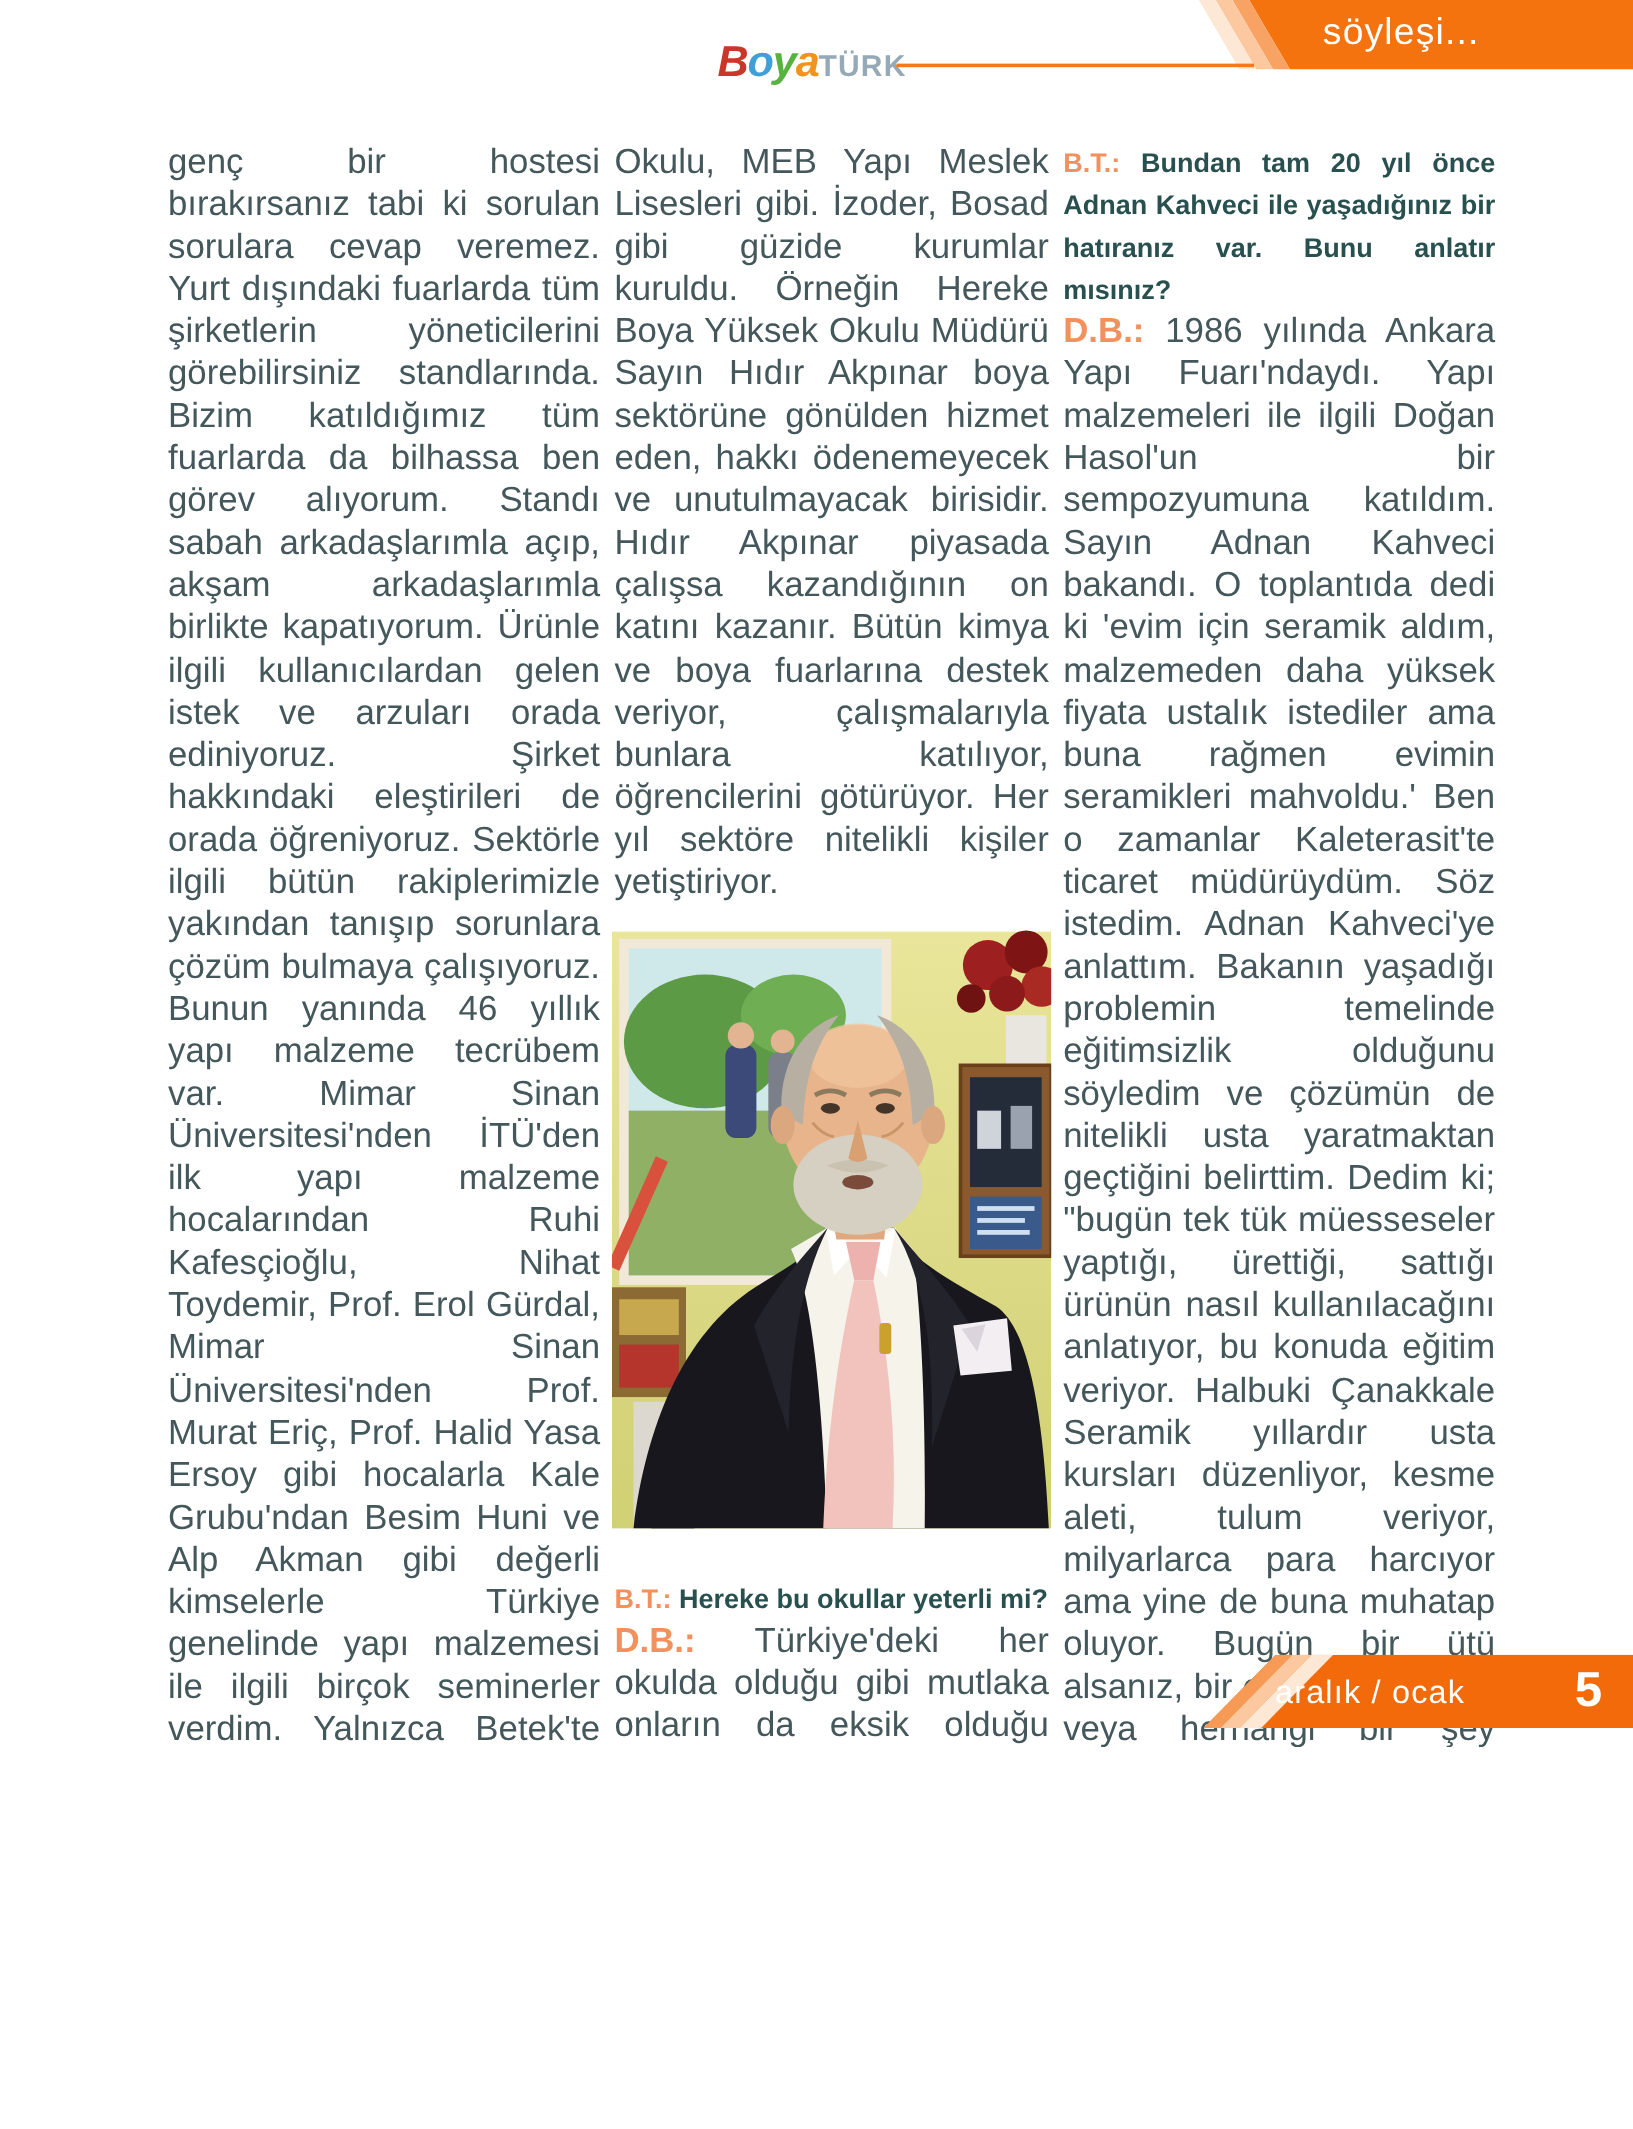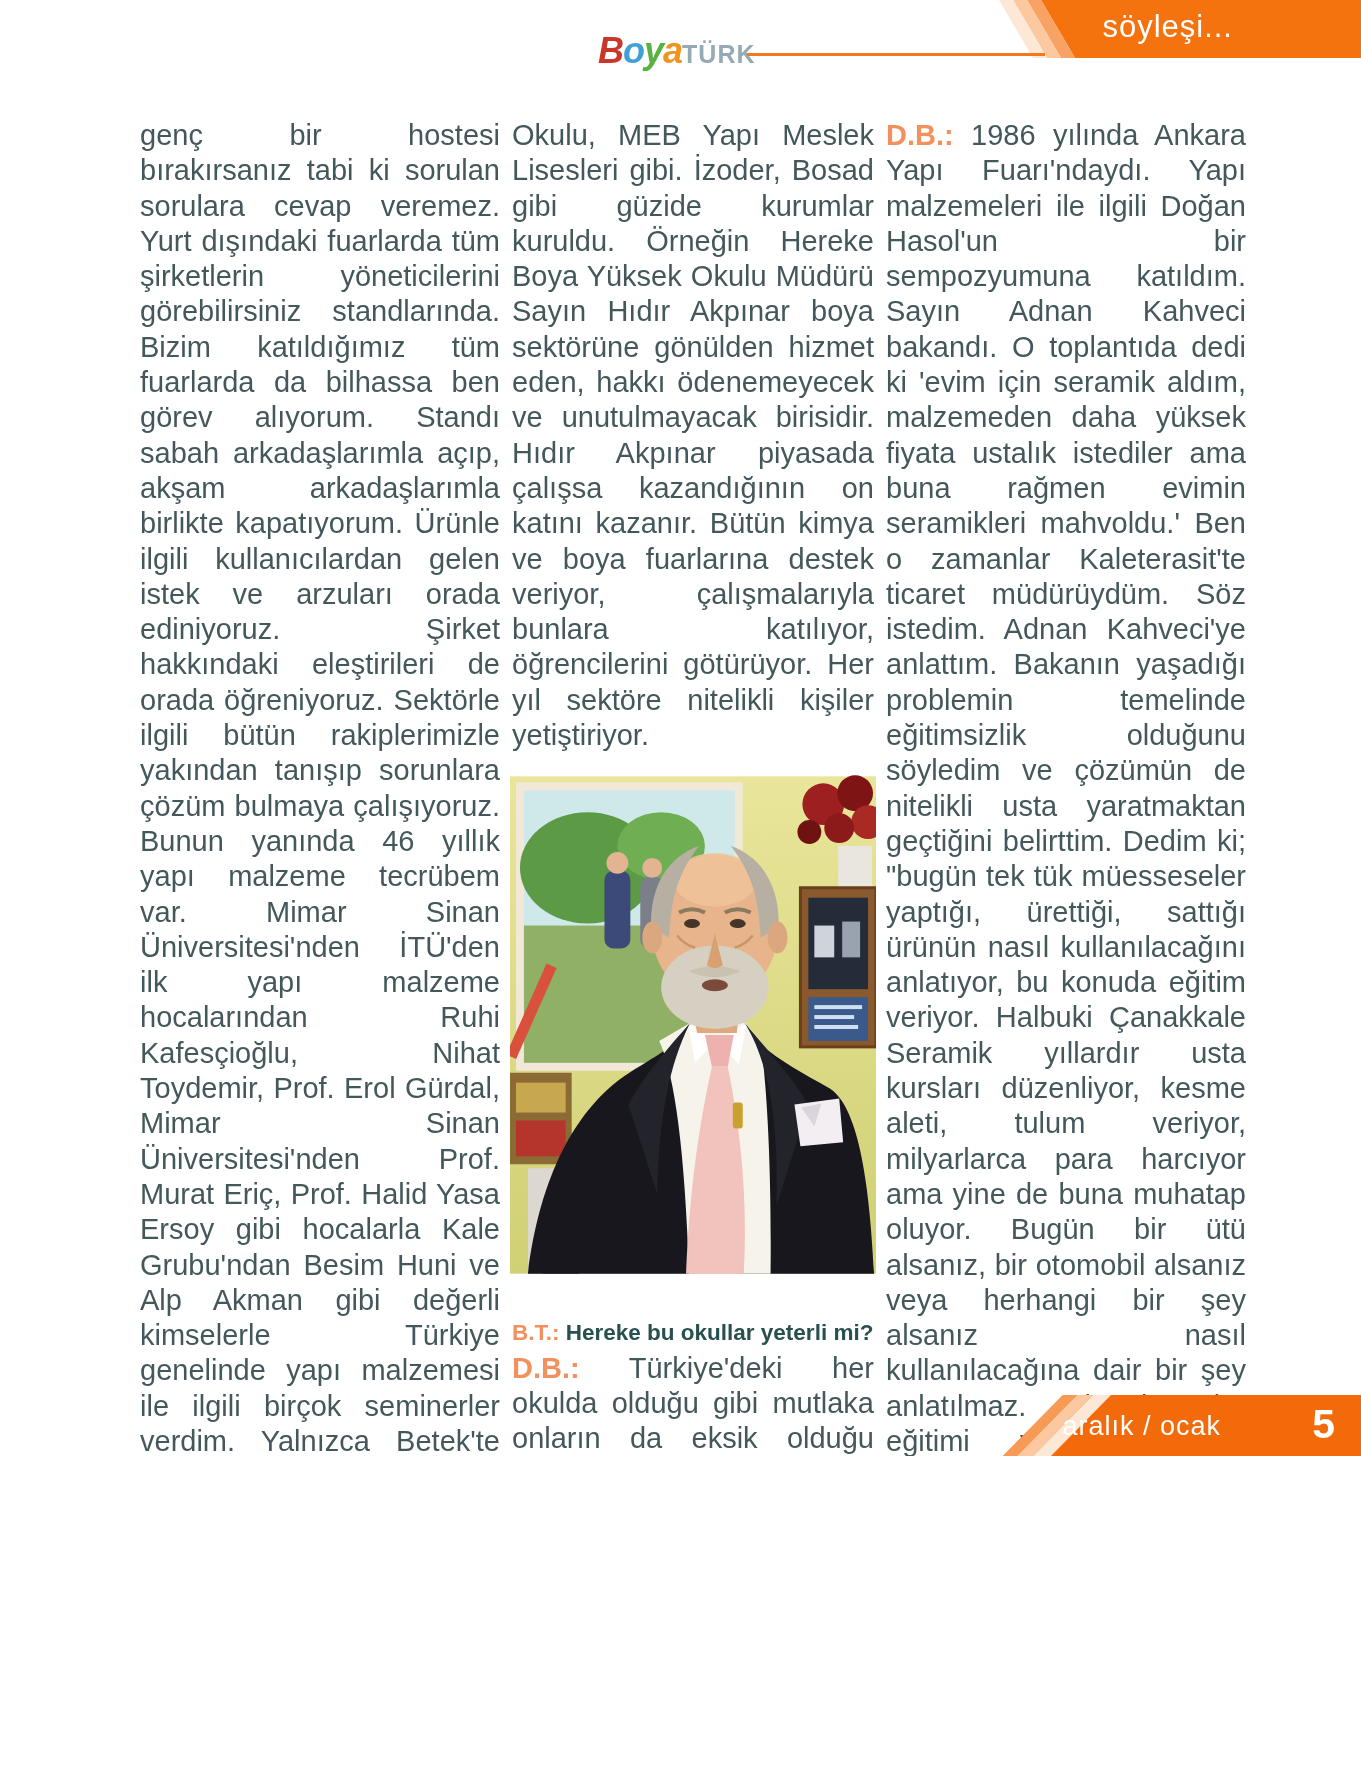--- a/index.html
+++ b/index.html
@@ -46,21 +46,21 @@
   .question.first{margin-top:0;}
   .q-text{color:#28504f;font-weight:bold;}
   .qa-label{color:#f2915d;font-weight:bold;}
   .answer{margin:0;}
 
   
   .photo-wrap{margin:22px 0 40px -2px;width:366px;height:500px;}
   .photo-wrap svg{display:block;}
 
   
-  .footer-bar{position:absolute;bottom:0;right:0;width:420px;height:61px;}
+  .footer-bar{position:absolute;bottom:16px;right:0;width:420px;height:61px;}
   .issue-label{
     position:absolute;bottom:14px;right:140px;
     color:#ffffff;font-size:27px;letter-spacing:1px;
   }
   .page-number{
     position:absolute;bottom:8px;right:26px;
     color:#ffffff;font-size:41px;font-weight:600;
   }
 </style>
 </head>
@@ -180,20 +180,21 @@
           <path d="M168 160 Q176 170 186 172" stroke="#c89468" stroke-width="2.5" fill="none"></path>
           <path d="M244 160 Q236 170 226 172" stroke="#c89468" stroke-width="2.5" fill="none"></path>
         </svg>
       </div>
 
       <p class="question first"><span class="qa-label">B.T.:</span> <span class="q-text">Hereke bu okullar yeterli mi?</span></p>
       <p class="answer body-text"><span class="qa-label">D.B.:</span> <span class="answer-text">Türkiye'deki her okulda olduğu gibi mutlaka onların da eksik olduğu kısımlar var. Ama şu an için yaptıkları iş boya sanayi için son derece önem arz etmektedir. Okulları eğitim ve sayı bakımından yeterli buluyorum. Bunun yanında asıl önemli olan mevcudu iyi kullanmak. Mevcudu doğru yerde doğru kullanmalıyız. Daha düne kadar evler yapılır, dışı sıvanmazdı. Bugün baktığımız da artık binalar çevreleriyle birlikte tasarlanıyor. Yaşanan depremde evlerin birçoğu yalıtımsız olmalarından çökmüştü. Depremde çöken binaların %75'i yalıtımsızlıktan çürüyen temelleri yüzünden çökmüştür. Doğru malzeme doğru insanla kullanılırsa bunların önüne geçilecektir.</span></p>
     </div>
 
     <div class="col">
+      <p class="question first"><span class="qa-label">B.T.:</span> <span class="q-text">Bundan tam 20 yıl önce Adnan Kahveci ile yaşadığınız bir hatıranız var. Bunu anlatır mısınız?</span></p>
       <p class="answer body-text"><span class="qa-label">D.B.:</span> <span class="answer-text">1986 yılında Ankara Yapı Fuarı'ndaydı. Yapı malzemeleri ile ilgili Doğan Hasol'un bir sempozyumuna katıldım. Sayın Adnan Kahveci bakandı. O toplantıda dedi ki 'evim için seramik aldım, malzemeden daha yüksek fiyata ustalık istediler ama buna rağmen evimin seramikleri mahvoldu.' Ben o zamanlar Kaleterasit'te ticaret müdürüydüm. Söz istedim. Adnan Kahveci'ye anlattım. Bakanın yaşadığı problemin temelinde eğitimsizlik olduğunu söyledim ve çözümün de nitelikli usta yaratmaktan geçtiğini belirttim. Dedim ki; "bugün tek tük müesseseler yaptığı, ürettiği, sattığı ürünün nasıl kullanılacağını anlatıyor, bu konuda eğitim veriyor. Halbuki Çanakkale Seramik yıllardır usta kursları düzenliyor, kesme aleti, tulum veriyor, milyarlarca para harcıyor ama yine de buna muhatap oluyor. Bugün bir ütü alsanız, bir otomobil alsanız veya herhangi bir şey alsanız nasıl kullanılacağına dair bir şey anlatılmaz. Firmalar bu eğitimi veriyorlar ama yetersiz kalıyor. Bu konuda devlet desteği gerekiyor." Bunun üzerine Kahveci, bana müsteşarını yolladı ve neticesinde meslek edindirme kursları hayata geçirildi. Üstelik buradan mezun olanlar valilik imzalı belgelere sahip oldular. Televizyonda boya nasıl yapılır, seramik nasıl döşenir, musluk nasıl tamir edilir, priz nasıl takılır anlatılmaya başlandı. Daha sonra, mesleğe yönelik bilgilerin aktarıldığı televizyon programları yapıldı. Ne var ki Türkiye'nin bu dev projesinin ilk adımları atılırken Kahveci vefat etti ve daha sonra bu projeye kimse sahip çıkmadı. Oysa bana göre Sanayi ve Ticaret Bakanlığı'nın en önemli görevlerinde biri bu olmalıdır. Biz Betek olarak bu eğitimlere önümüzdeki yıllarda da devam edeceğiz. Bu konuyu gündeme getirdiğiniz için size ve BoyaTürk ailesine teşekkür ederim.</span></p>
     </div>
 
   </div>
 
   <div class="footer-bar">
     <svg width="420" height="61" viewBox="0 0 420 61">
       <polygon points="122,0 420,0 420,61 62,61" fill="#f26a0a"></polygon>
       <polygon points="136,0 122,0 62,61 76,61" fill="#f79a55"></polygon>
       <polygon points="152,0 136,0 76,61 92,61" fill="#fbc89f"></polygon>

